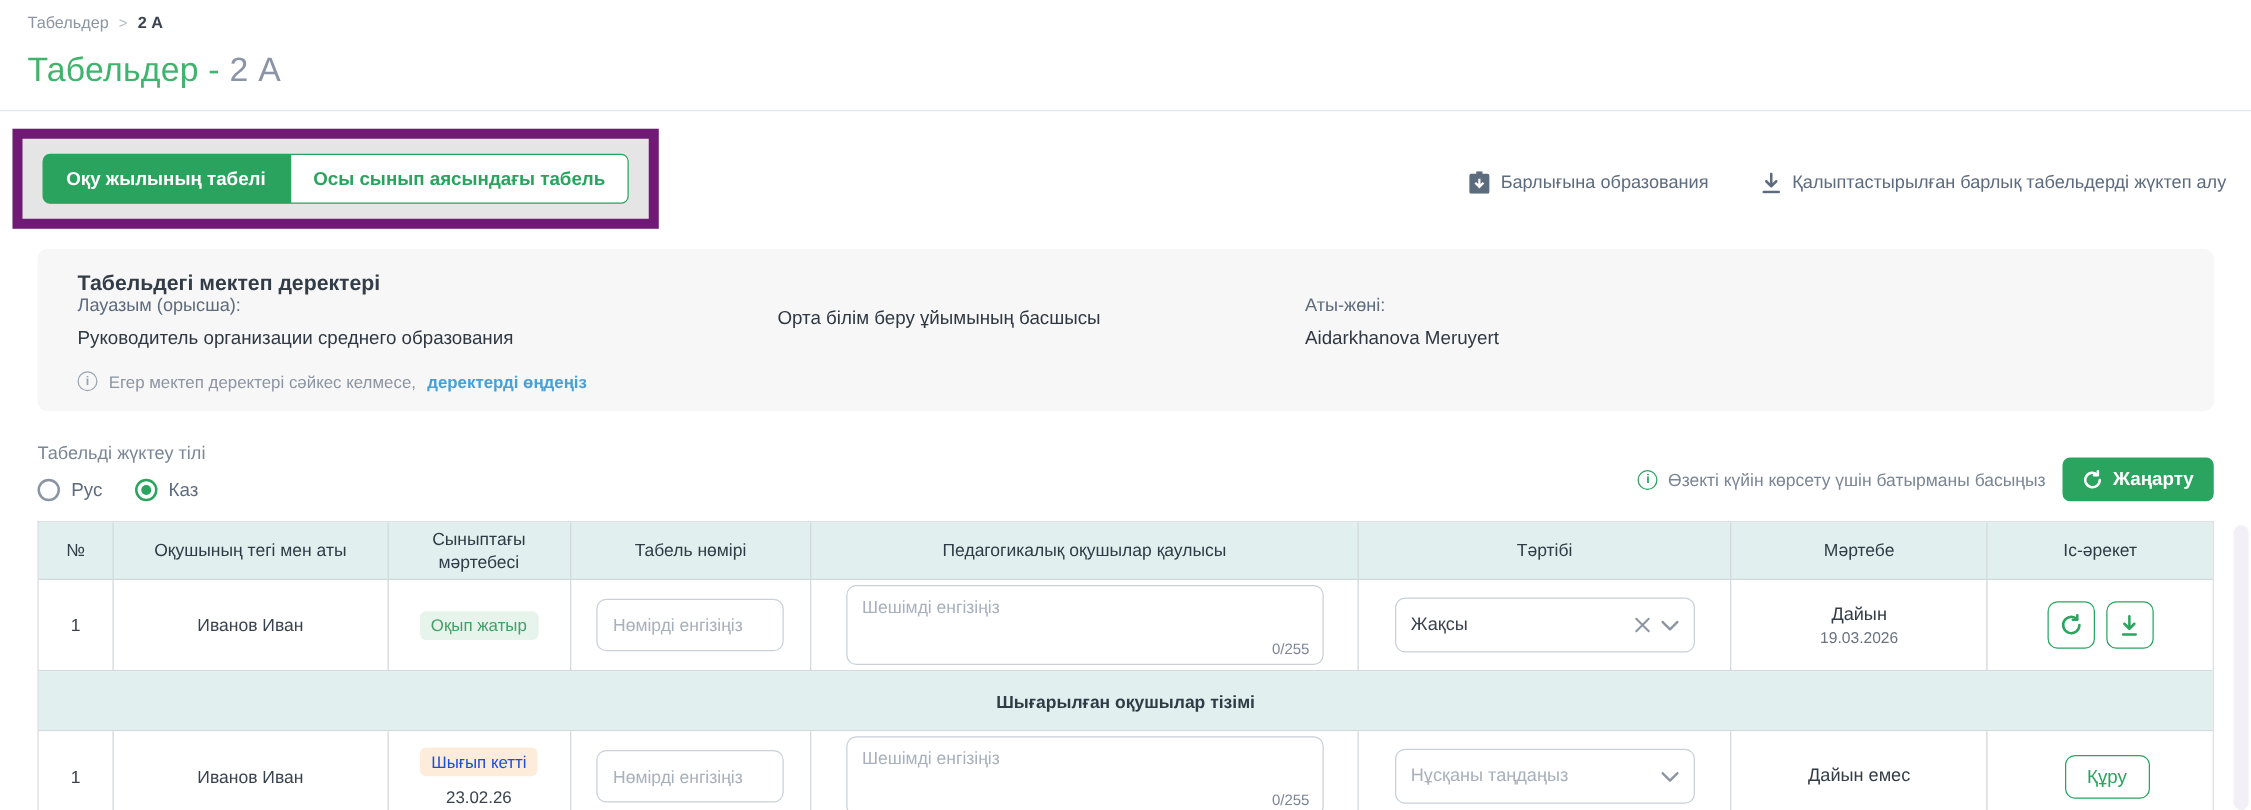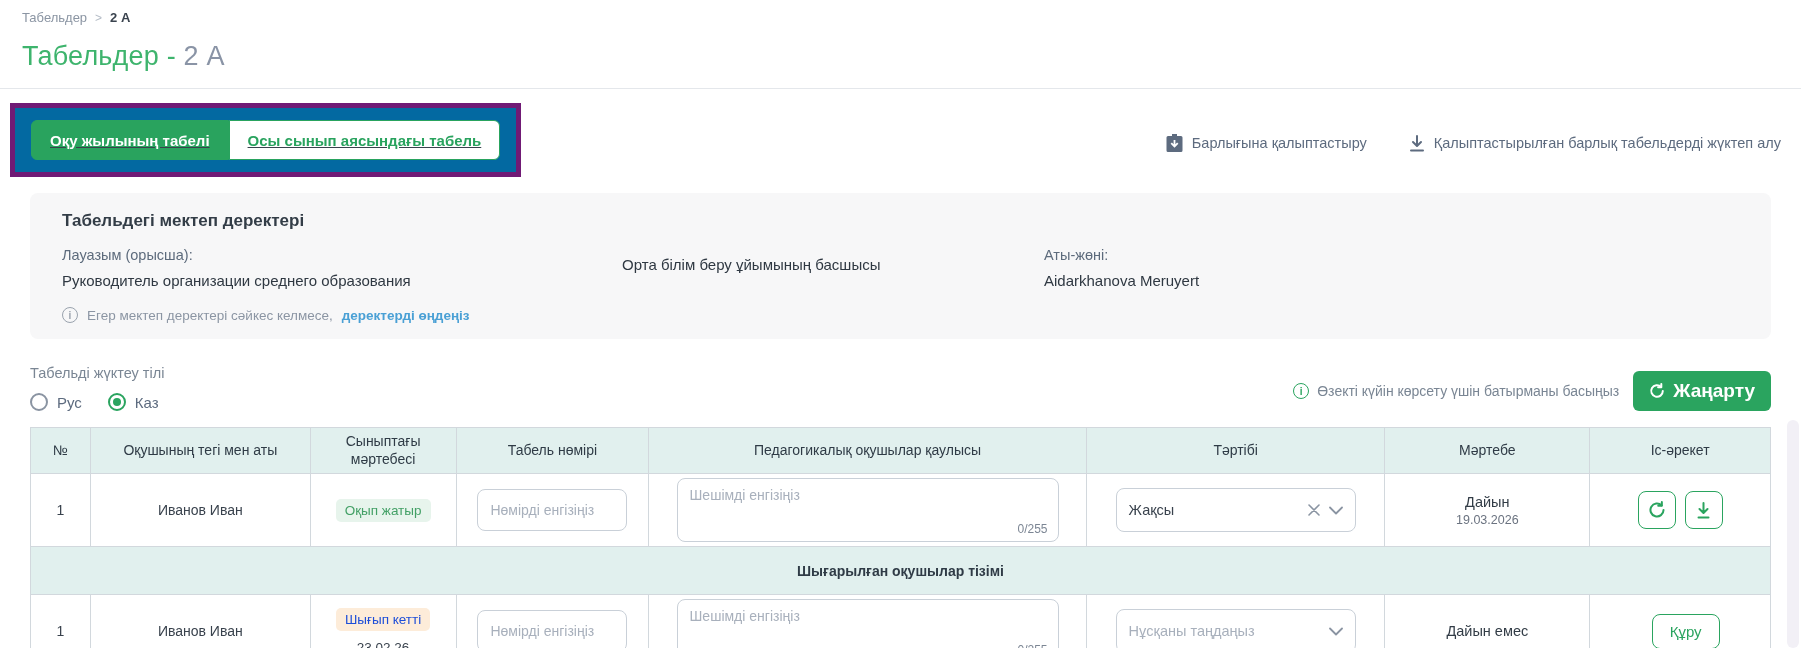--- a/index.html
+++ b/index.html
@@ -12,33 +12,33 @@
   .breadcrumb .current { color:#3a434e; font-weight:bold; }
 
   
   .page-title { margin:16px 0 0 22px; font-size:27px; font-weight:500; letter-spacing:.2px; }
   .page-title .green { color:#3eb46d; }
   .page-title .muted { color:#8a94a6; }
   .divider { margin-top:16px; border-bottom:1px solid #e4e7eb; }
 
   
   .toolbar { display:flex; justify-content:space-between; align-items:center; padding:14px 20px 0 10px; }
-  .tabs-highlight { border:5px solid #701a75; padding:12px 16px; background:#0369a1;text-decoration:underline; }
+  .tabs-highlight { border:8px solid #701a75; padding:12px 16px; background:#e5e5e5; }
   .tabs { display:flex; }
   .tab { height:40px; display:flex; align-items:center; padding:0 18px; font-size:15px; font-weight:bold; cursor:pointer; }
   .tab.active { background:#29a35e; color:#fff; border-radius:6px 0 0 6px; border:1px solid #29a35e; }
   .tab.inactive { background:#fff; color:#29a35e; border:1px solid #29a35e; border-radius:0 6px 6px 0; }
   .header-actions { display:flex; gap:42px; align-items:center; padding-top:6px; }
   .h-action { display:flex; gap:9px; align-items:center; color:#5d6b7f; font-size:14.5px; font-weight:500; cursor:pointer; }
   .h-action svg { flex:0 0 auto; }
 
   
   .panel { margin:16px 30px 0; background:#f7f7f8; border-radius:8px; padding:18px 32px 16px; }
   .panel-title { font-size:17px; font-weight:bold; color:#333d47; }
-  .panel-fields { display:flex; margin-top:16px; }
+  .panel-fields { display:flex; margin-top:0; }
   .panel-field { }
   .pf-0 { width:560px; } .pf-1 { width:420px; } .pf-2 { flex:1; padding-left:2px; }
   .panel-fields { padding-right:430px; }
   .pf-label { color:#5d6b7c; font-size:14.5px; }
   .pf-value { color:#2f3842; font-size:15px; margin-top:9px; }
   .panel-info { display:flex; align-items:center; gap:9px; margin-top:18px; font-size:13.5px; color:#8b95a3; }
   .info-circle { width:16px; height:16px; border:1.4px solid #9aa3ae; border-radius:50%; display:inline-flex;
     align-items:center; justify-content:center; font-size:10px; color:#9aa3ae; font-weight:bold; }
   .info-circle::after { content:"i"; }
   .info-circle.green { border-color:#2aa45f; color:#2aa45f; }
@@ -48,21 +48,21 @@
   .lang-row { display:flex; justify-content:space-between; align-items:flex-end; margin:26px 30px 0; }
   .lang-label { color:#7a8694; font-size:14.5px; }
   .radios { display:flex; gap:26px; margin-top:12px; }
   .radio { display:flex; gap:9px; align-items:center; font-size:15px; color:#5d6b7f; cursor:pointer; }
   .radio-dot { width:18px; height:18px; border-radius:50%; border:2px solid #8a94a2; background:#fff; position:relative; }
   .radio-dot.checked { border-color:#2aa45f; }
   .radio-dot.checked::after { content:""; position:absolute; inset:3px; border-radius:50%; background:#2aa45f; }
   .refresh-area { display:flex; align-items:center; gap:14px; }
   .refresh-hint { display:flex; align-items:center; gap:8px; color:#7a8694; font-size:14px;text-align:right; }
   .btn-refresh { display:flex; align-items:center; gap:8px; background:#2aa45f; color:#fff; border:none;
-    border-radius:6px; padding:9px 16px; font-size:19px; font-weight:bold; cursor:pointer; font-family:inherit; }
+    border-radius:6px; padding:9px 16px; font-size:15px; font-weight:bold; cursor:pointer; font-family:inherit; }
 
   
   .grid { margin:16px 30px 0; width:1741px; border:1px solid #d2d8dd; border-bottom:none; font-size:14px; }
   .g-row { display:flex; border-bottom:1px solid #d2d8dd; }
   .g-cell { border-right:1px solid #d2d8dd; display:flex; align-items:center; justify-content:center;
     text-align:center; flex-direction:column; padding:4px; }
   .g-cell:last-child { border-right:none; }
   .c0{width:60px;} .c1{width:220px;} .c2{width:146px;} .c3{width:193px;} .c4{width:438px;} .c5{width:299px;} .c6{width:205px;} .c7{width:180px;}
   .g-head { background:#e1f0ee; min-height:46px; color:#2f3b46; }
   .g-head .g-cell { font-size:14px; line-height:1.25; }
@@ -118,21 +118,21 @@
       <div class="tab active">Оқу жылының табелі</div>
       <div class="tab inactive">Осы сынып аясындағы табель</div>
     </div>
   </div>
   <div class="header-actions">
     <div class="h-action">
       <svg width="17" height="18" viewBox="0 0 17 18">
         <path fill="#5d6b7f" d="M6 0h5v2h4a1.5 1.5 0 0 1 1.5 1.5v13A1.5 1.5 0 0 1 15 18H2A1.5 1.5 0 0 1 .5 16.5v-13A1.5 1.5 0 0 1 2 2h4V0z"></path>
         <path fill="#fff" d="M7.6 6h1.8v4.2l1.7-1.7 1.3 1.3-3.9 3.9-3.9-3.9 1.3-1.3 1.7 1.7V6z"></path>
       </svg>
-      <span>Барлығына қалыптастыру</span>
+      <span>Барлығына образования</span>
     </div>
     <div class="h-action">
       <svg width="16" height="17" viewBox="0 0 16 17" fill="none" stroke="#5d6b7f" stroke-width="2">
         <path d="M8 1v9M4 7l4 4 4-4" stroke-linecap="round" stroke-linejoin="round"></path>
         <path d="M2 15.5h12" stroke-linecap="round"></path>
       </svg>
       <span>Қалыптастырылған барлық табельдерді жүктеп алу</span>
     </div>
   </div>
 </div>

